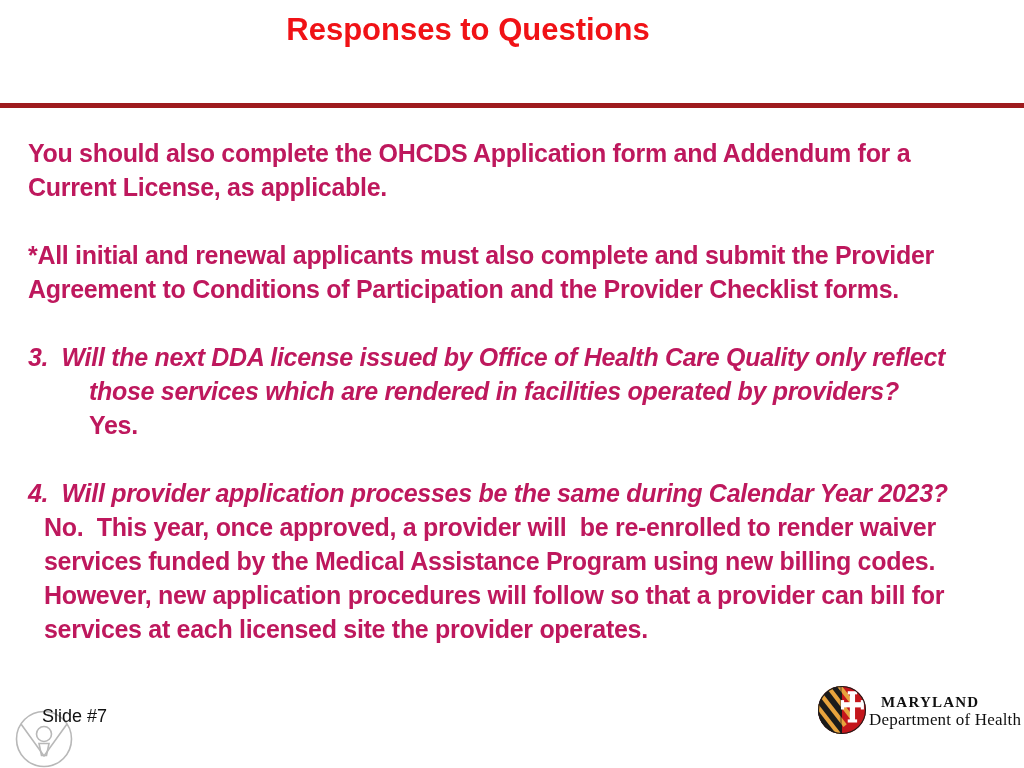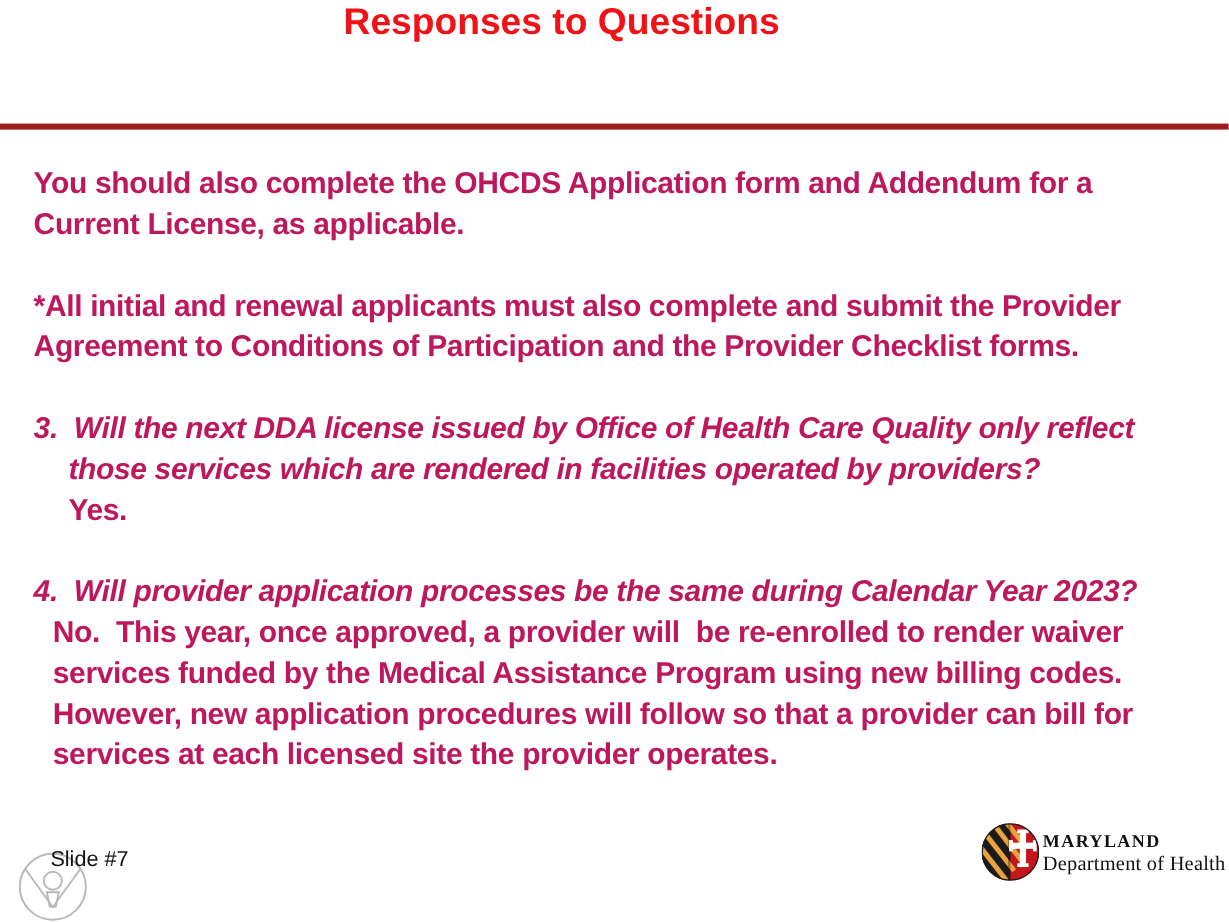--- a/index.html
+++ b/index.html
@@ -4,61 +4,61 @@
 <style>
   html,body{margin:0;padding:0;}
   body{
     width:1024px;height:768px;position:relative;overflow:hidden;
     background:#ffffff;
     font-family:"Liberation Sans", sans-serif;
   }
   .slide{position:absolute;inset:0;}
 
   .title{
-    position:absolute;left:0;top:0;width:936px;
+    position:absolute;left:0;top:12px;width:936px;
     text-align:center;
     font-size:31px;font-weight:700;letter-spacing:0;
     color:#F01216;
     white-space:nowrap;
   }
   .divider{
     position:absolute;left:0;top:103px;width:1024px;height:5px;
     background:#9E1B1E;
   }
 
   .body-text{
     position:absolute;left:0;top:136px;width:968px;
     color:#be185d;
     font-size:25px;font-weight:700;line-height:34px;
     letter-spacing:-0.3px;
   }
   .body-text .line{white-space:pre;height:34px;padding-left:28px;}
   .body-text .line.italic{font-style:italic;}
-  .body-text .line.indent1{padding-left:57px;}
+  .body-text .line.indent1{padding-left:89px;}
   .body-text .line.indent2{padding-left:44px;}
   .body-text .line.blank{height:34px;}
 
   .slide-number{
     position:absolute;left:42px;top:706px;
     font-size:18px;font-weight:400;color:#111111;
     white-space:nowrap;z-index:2;
   }
   .watermark{
     position:absolute;left:15px;top:710px;width:58px;height:58px;z-index:1;
   }
 
   .mdh-logo{
     position:absolute;left:818px;top:686px;width:200px;height:52px;
   }
   .mdh-flag{position:absolute;left:0;top:0;width:48px;height:48px;}
   .mdh-text{position:absolute;left:51px;top:9px;color:#101010;}
   .mdh-org{
     font-family:"Liberation Serif", serif;
     font-size:15px;font-weight:700;letter-spacing:1.2px;
-    line-height:15px;white-space:nowrap;
+    line-height:15px;white-space:nowrap;margin-left:12px;
   }
   .mdh-dept{
     font-family:"Liberation Serif", serif;
     font-size:17px;font-weight:400;letter-spacing:0.2px;
     line-height:17px;margin-top:1px;white-space:nowrap;
   }
 </style>
 </head>
 <body>
 

